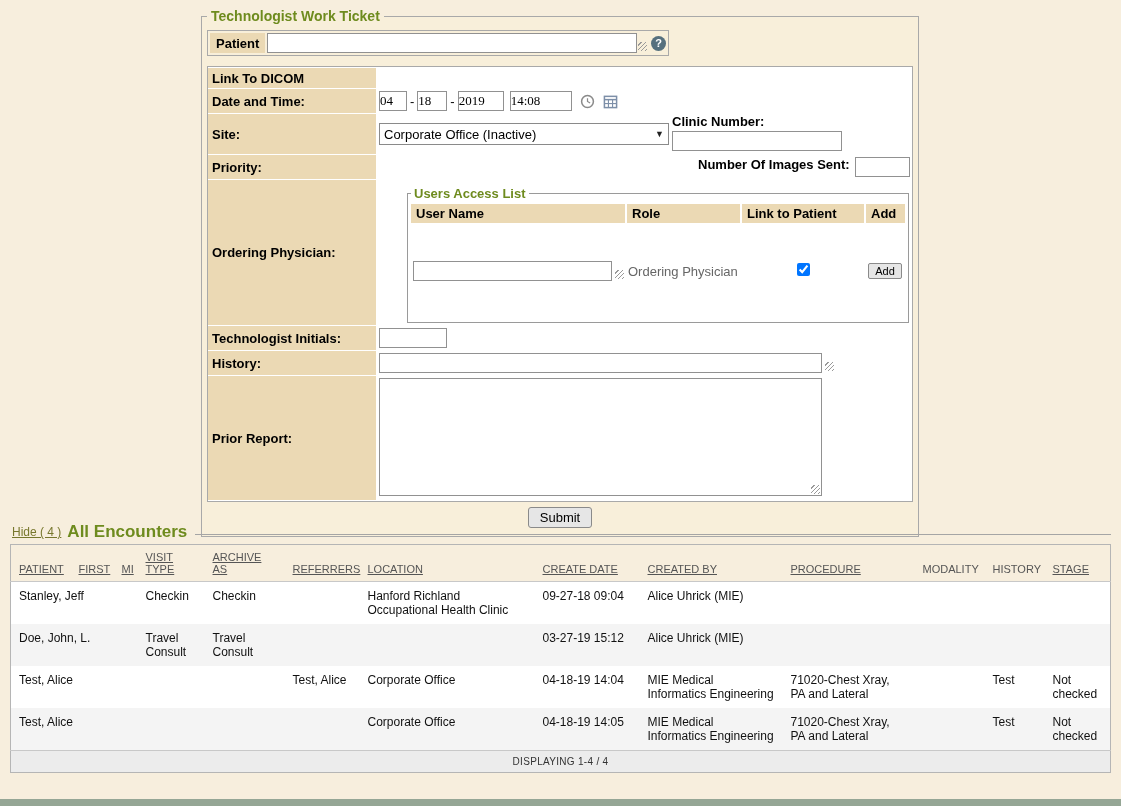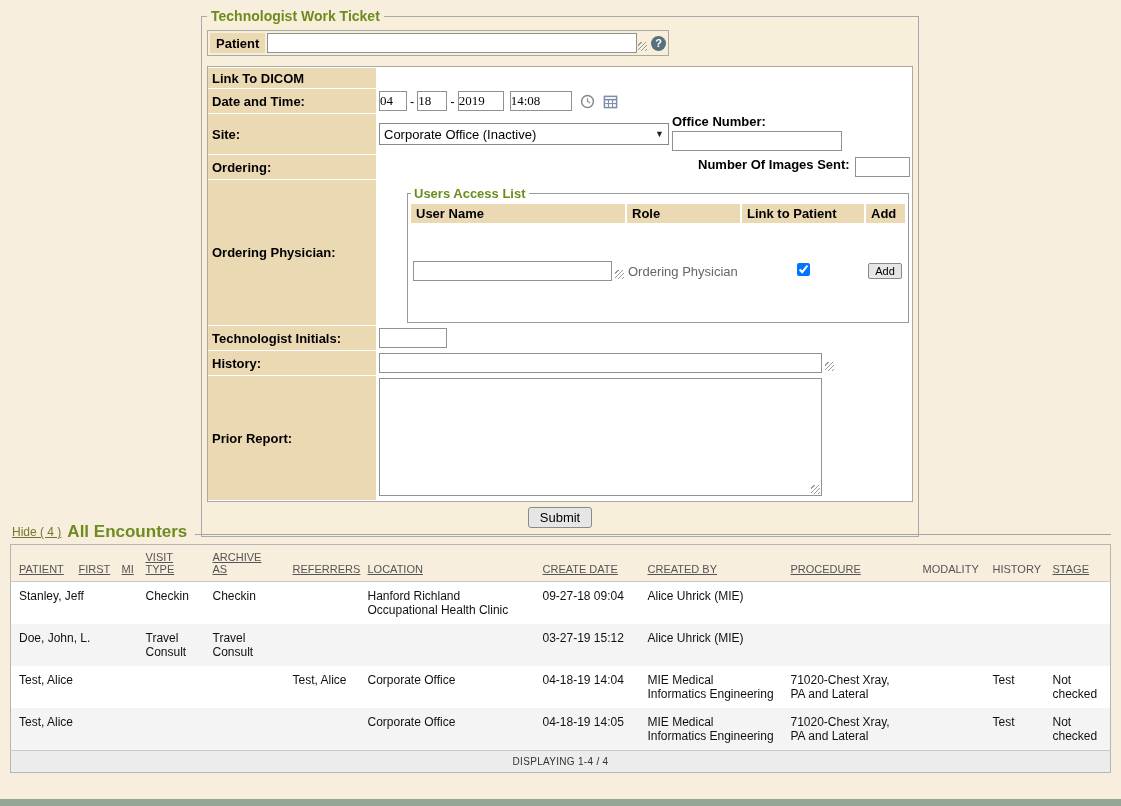--- a/index.html
+++ b/index.html
@@ -174,28 +174,28 @@
       </tr>
 
       <tr class="r-site">
         <td class="lbl">Site:</td>
         <td class="val">
           <div class="select">
             <span>Corporate Office (Inactive)</span>
             <span class="select-arrow">▼</span>
           </div>
           <div class="order-block">
-            <div class="mini-label">Office Number:</div>
+            <div class="mini-label">Clinic Number:</div>
             <input type="text" class="txt w170" value="" style="">
           </div>
         </td>
       </tr>
 
       <tr class="r-priority">
-        <td class="lbl">Ordering:</td>
+        <td class="lbl">Priority:</td>
         <td class="val">
           <div class="images-block">
             <span class="mini-label">Number Of Images Sent:</span>
             <input type="text" class="txt w55" value="" style="">
           </div>
         </td>
       </tr>
 
 
       <tr class="r-op">

